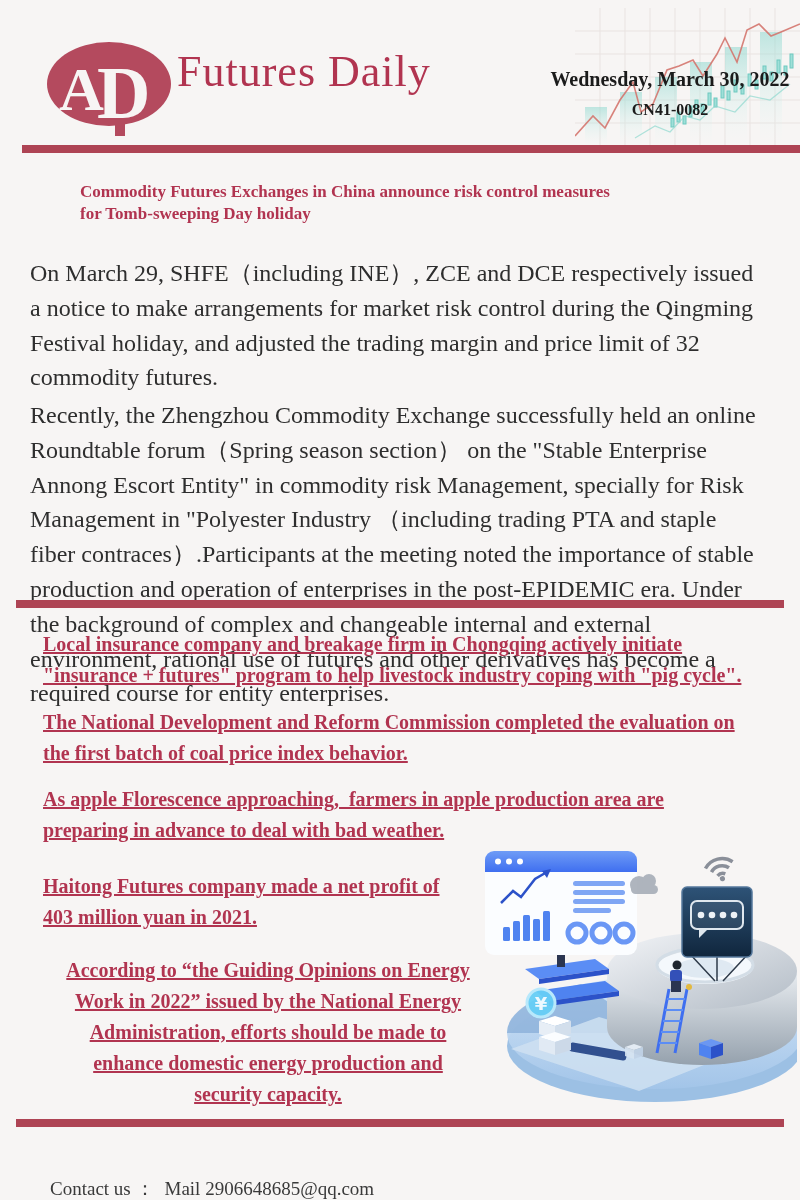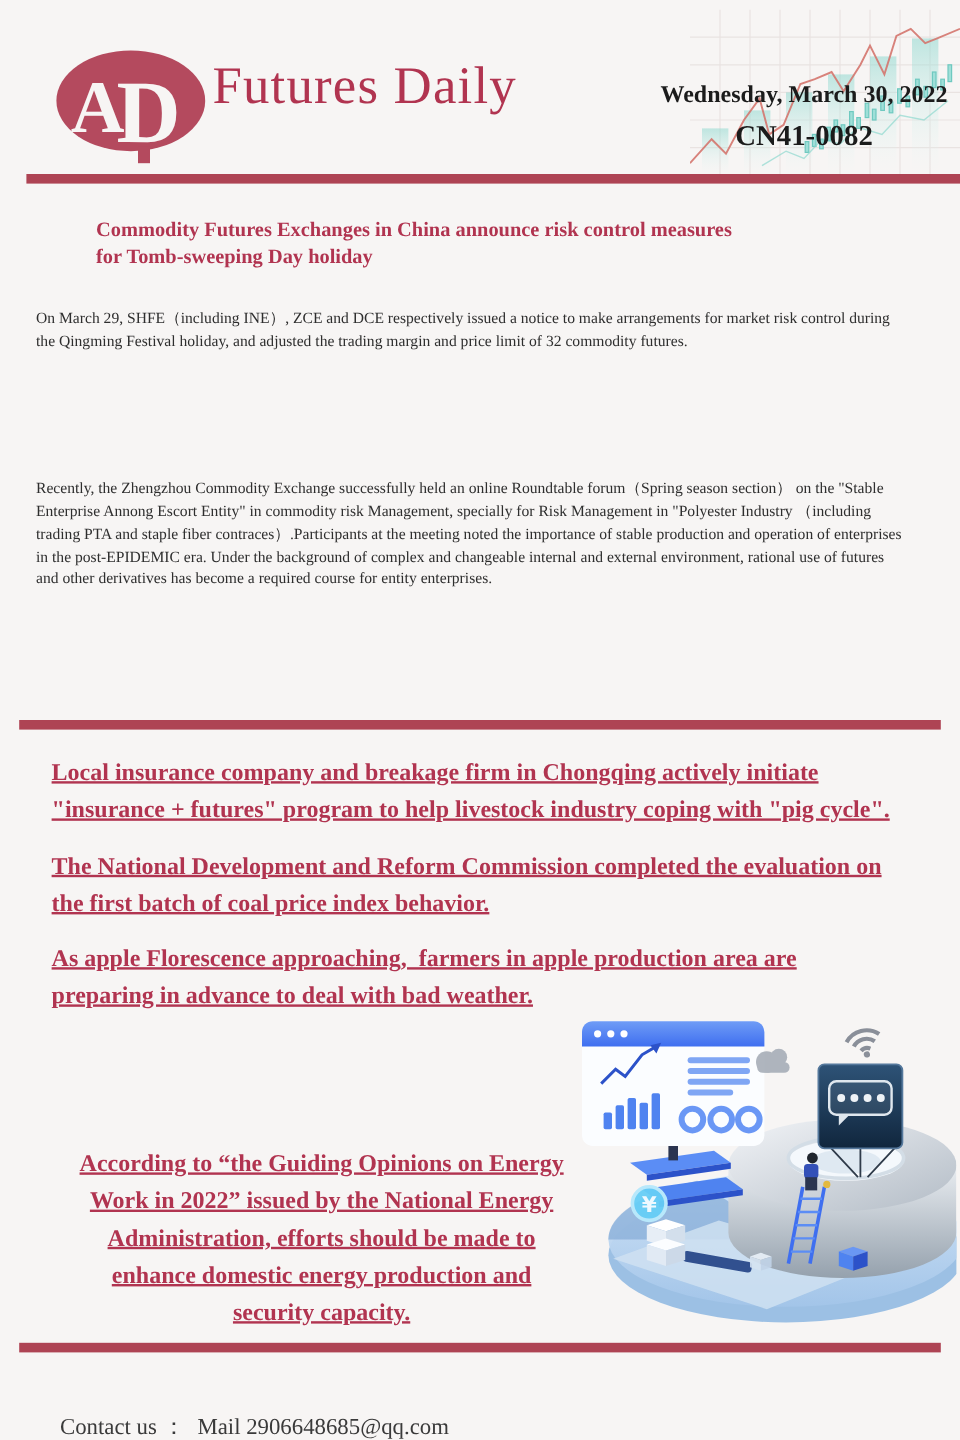--- a/index.html
+++ b/index.html
@@ -15,37 +15,37 @@
     position:absolute; left:177px; top:48px;
     font-size:44px; font-weight:normal; color:var(--accent-red,#b13450);
     line-height:1.1; letter-spacing:1px; white-space:nowrap;
   }
   .chart-decoration { position:absolute; left:575px; top:8px; width:225px; height:139px; }
   .date-block {
     position:absolute; left:545px; top:68px; width:250px;
     text-align:center; font-weight:bold; color:var(--date-text,#1b1b1b);
   }
   .date-line { font-size:20px; white-space:nowrap; }
-  .issue-line { font-size:24px; margin-top:10px; white-space:nowrap; }
+  .issue-line { font-size:16px; margin-top:10px; white-space:nowrap; }
 
   .divider { position:absolute; height:8px; background:var(--divider-red,#ae4454); }
   .divider-top    { left:22px; width:778px; top:145px; }
   .divider-middle { left:16px; width:768px; top:600px; }
   .divider-bottom { left:16px; width:768px; top:1119px; }
 
   .article-heading {
     position:absolute; left:42px; width:745px;
     font-size:17px; font-weight:bold; color:var(--accent-red,#b13450);
     line-height:1.28; white-space:pre-wrap;margin-left:38px;
   }
   .heading-1 { top:181px; }
   .heading-2 { top:352px; }
   .article-body {
     position:absolute; left:30px; width:728px;
-    font-size:13px; color:var(--body-text,#2e2e2e); line-height:1.45;
+    font-size:24px; color:var(--body-text,#2e2e2e); line-height:1.45;
   }
   .body-1 { top:256px; }
   .body-2 { top:398px; width:726px; }
 
   .brief {
     position:absolute; left:43px; width:708px;
     font-size:20px; font-weight:bold; color:var(--accent-red,#b13450);
     line-height:1.55; white-space:pre-wrap;text-decoration:underline;
   }
   .brief-1 { top:629px; }
@@ -137,20 +137,22 @@
   <div class="article-body body-2">Recently, the Zhengzhou Commodity Exchange successfully held an online Roundtable forum（Spring season section） on the "Stable Enterprise Annong Escort Entity" in commodity risk Management, specially for Risk Management in "Polyester Industry （including trading PTA and staple fiber contraces）.Participants at the meeting noted the importance of stable production and operation of enterprises in the post-EPIDEMIC era. Under the background of complex and changeable internal and external environment, rational use of futures and other derivatives has become a required course for entity enterprises.</div>
 
   <div class="divider divider-middle"></div>
 
   <div class="brief brief-1">Local insurance company and breakage firm in Chongqing actively initiate
 "insurance + futures" program to help livestock industry coping with "pig cycle".</div>
   <div class="brief brief-3">As apple Florescence approaching,  farmers in apple production area are
 preparing in advance to deal with bad weather.</div>
   <div class="brief brief-2">The National Development and Reform Commission completed the evaluation on
 the first batch of coal price index behavior.</div>
+  <div class="brief brief-4">Haitong Futures company made a net profit of
+403 million yuan in 2021.</div>
   <div class="brief brief-5">According to “the Guiding Opinions on Energy
 Work in 2022” issued by the National Energy
 Administration, efforts should be made to
 enhance domestic energy production and
 security capacity.</div>
 
   <svg class="illustration" viewBox="0 0 320 263" aria-hidden="true">
     <defs>
       <linearGradient id="gBlue" x1="0" y1="0" x2="0" y2="1">
         <stop offset="0" stop-color="#6f9cf6"></stop>

